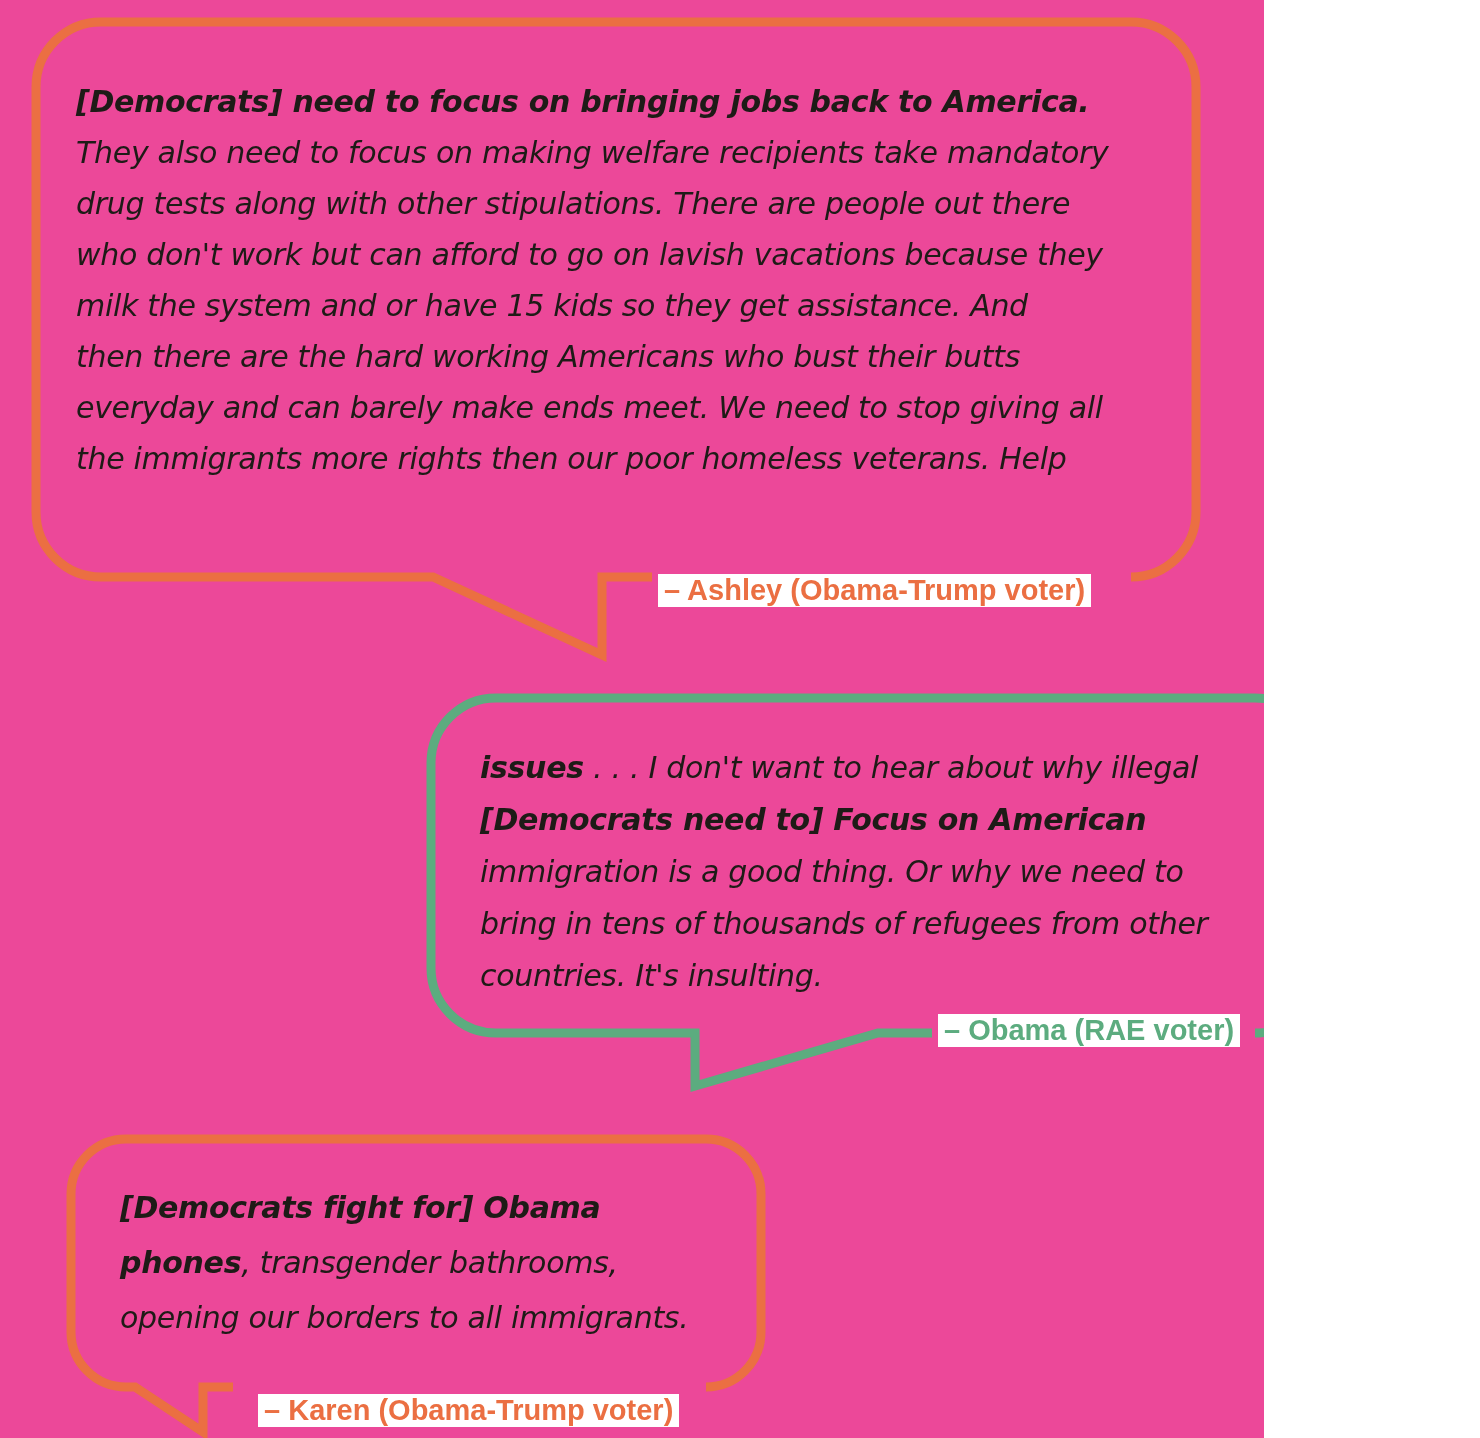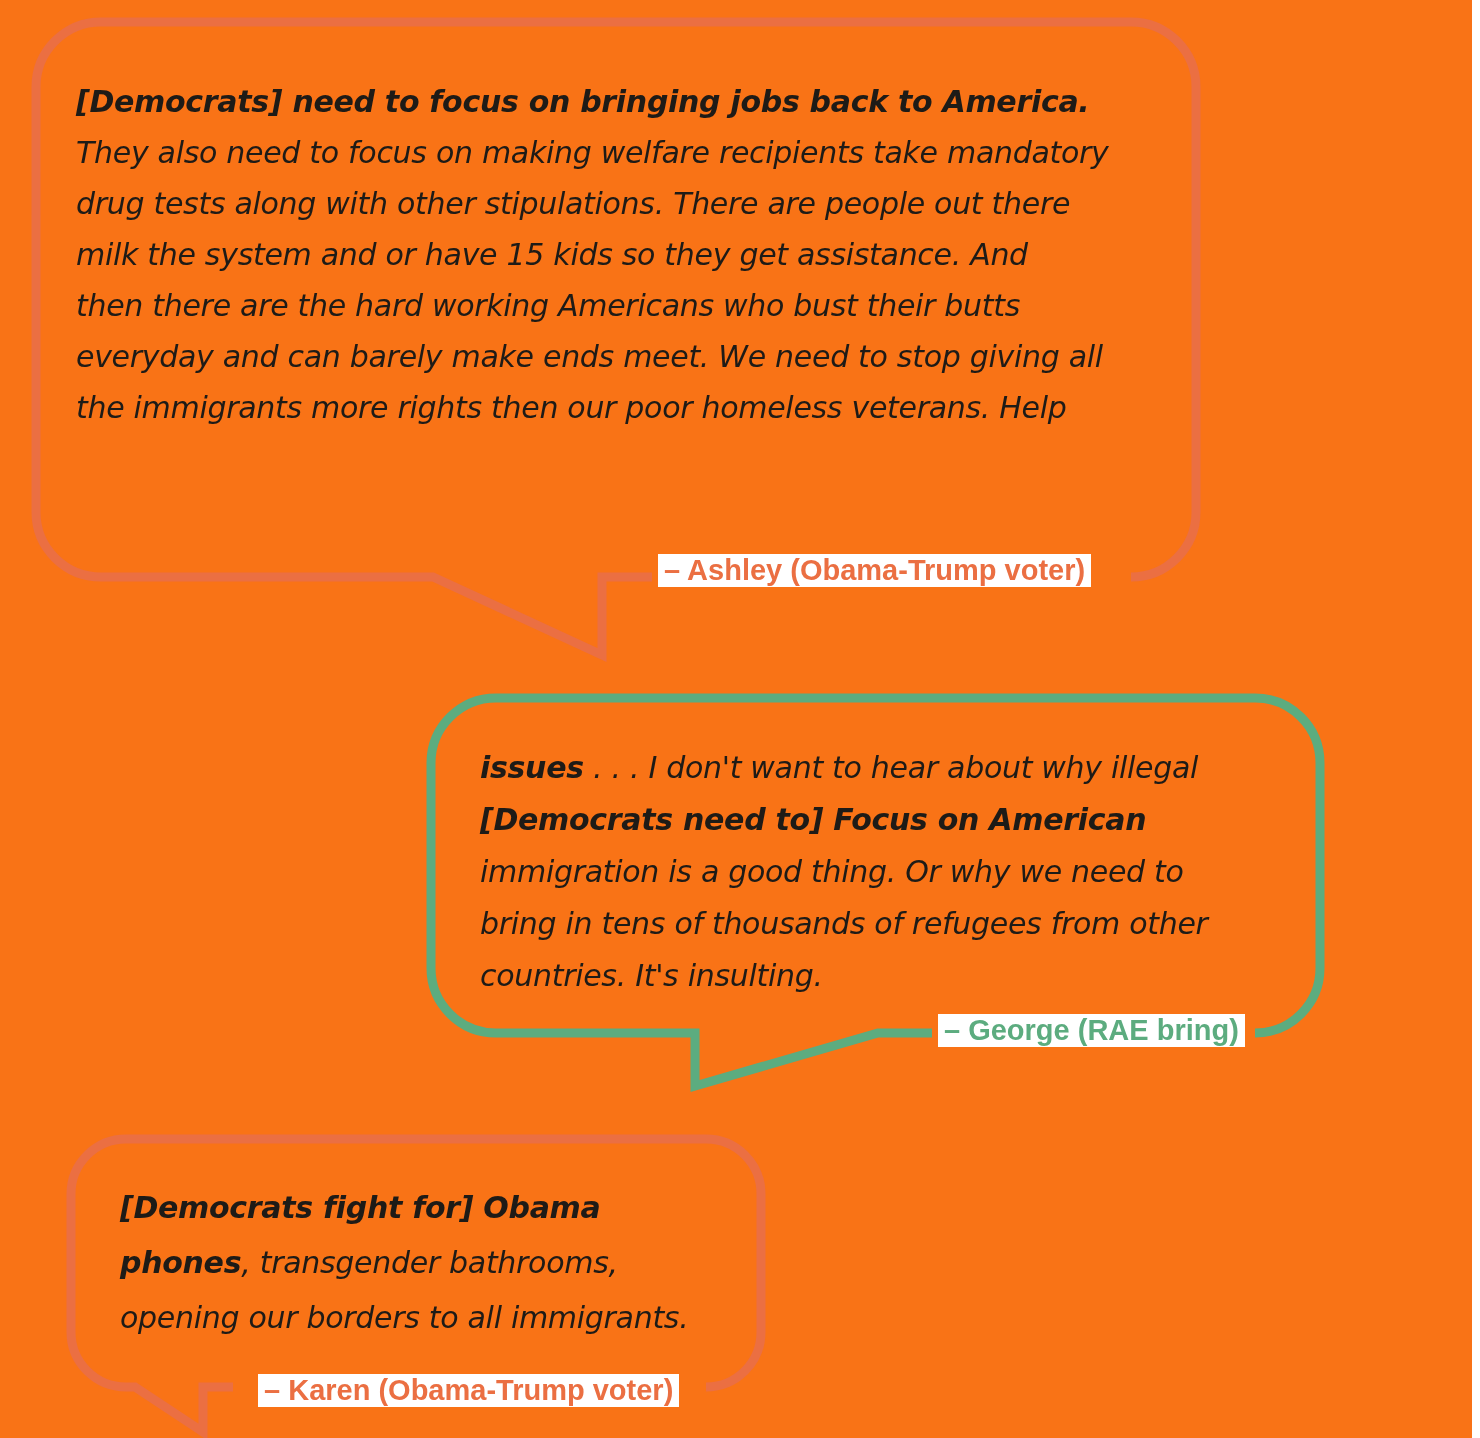--- a/index.html
+++ b/index.html
@@ -2,39 +2,39 @@
 <html style="--orange: #EB6F42; --green: #5CAC7F; --ink: #1E1B17;"><head>
 <meta charset="utf-8">
 <style>
   html, body {
     margin: 0;
     padding: 0;
     background: #ffffff;
   }
   #canvas {
     position: relative;
-    width: 1472px;
+    width: 1264px;
     height: 1438px;
-    background: #f97316;
+    background: #ec4899;
     overflow: hidden;
     font-family: "Liberation Sans", sans-serif;
   }
   .bubble-svg {
     position: absolute;
     overflow: visible;
   }
   .bubble-svg path {
     fill: none;
     stroke-width: 9;
     stroke-linejoin: miter;
     stroke-linecap: butt;
   }
   .stroke-orange { stroke: var(--orange, #EB6F42); }
   .stroke-green  { stroke: var(--green, #5CAC7F); }
-  .c-orange { color: var(--orange, #EB6F42); }
+  .c-orange { color: var(--orange, #EB6F42); margin-top: 20px; }
   .c-green  { color: var(--green, #5CAC7F); }
 
   .quote {
     position: absolute;
     color: var(--ink, #1E1B17);
     font-family: "DejaVu Sans", sans-serif;
     font-style: italic;
     font-size: 30px;
     white-space: nowrap;
     letter-spacing: -0.3px;
@@ -71,20 +71,21 @@
       <path class="stroke-orange" d="M 624 563 L 574 563 L 574 641 L 405 563 L 73 563
                A 65 65 0 0 1 8 498 L 8 73
                A 65 65 0 0 1 73 8 L 1103 8
                A 65 65 0 0 1 1168 73 L 1168 498
                A 65 65 0 0 1 1103 563"></path>
     </svg>
     <div class="quote q-ashley">
         <div class="qline"><span class="qb">[Democrats] need to focus on bringing jobs back to America.</span></div>
         <div class="qline"><span class="qr">They also need to focus on making welfare recipients take mandatory</span></div>
         <div class="qline"><span class="qr">drug tests along with other stipulations. There are people out there</span></div>
+        <div class="qline"><span class="qr">who don't work but can afford to go on lavish vacations because they</span></div>
         <div class="qline"><span class="qr">milk the system and or have 15 kids so they get assistance. And</span></div>
         <div class="qline"><span class="qr">then there are the hard working Americans who bust their butts</span></div>
         <div class="qline"><span class="qr">everyday and can barely make ends meet. We need to stop giving all</span></div>
         <div class="qline"><span class="qr">the immigrants more rights then our poor homeless veterans. Help</span></div>
       </div>
     <div class="attribution c-orange a-ashley">– Ashley (Obama-Trump voter)</div>
   </div>
 
   <div>
     <svg class="bubble-svg" style="left:423px; top:690px;" width="910" height="415" viewBox="0 0 910 415">
@@ -94,21 +95,21 @@
                A 65 65 0 0 1 897 73 L 897 278
                A 65 65 0 0 1 832 343"></path>
     </svg>
     <div class="quote q-george">
         <div class="qline"><span class="qb">issues</span><span class="qr"> . . . I don't want to hear about why illegal</span></div>
         <div class="qline"><span class="qb">[Democrats need to] Focus on American</span></div>
         <div class="qline"><span class="qr">immigration is a good thing. Or why we need to</span></div>
         <div class="qline"><span class="qr">bring in tens of thousands of refugees from other</span></div>
         <div class="qline"><span class="qr">countries. It's insulting.</span></div>
       </div>
-    <div class="attribution c-green a-george">– George (RAE bring)</div>
+    <div class="attribution c-green a-george">– Obama (RAE voter)</div>
   </div>
 
   <div>
     <svg class="bubble-svg" style="left:63px; top:1131px;" width="710" height="312" viewBox="0 0 710 312">
       <path class="stroke-orange" d="M 170 256 L 140 256 L 140 301 L 72 256 L 63 256
                A 55 55 0 0 1 8 201 L 8 63
                A 55 55 0 0 1 63 8 L 643 8
                A 55 55 0 0 1 698 63 L 698 201
                A 55 55 0 0 1 643 256"></path>
     </svg>

